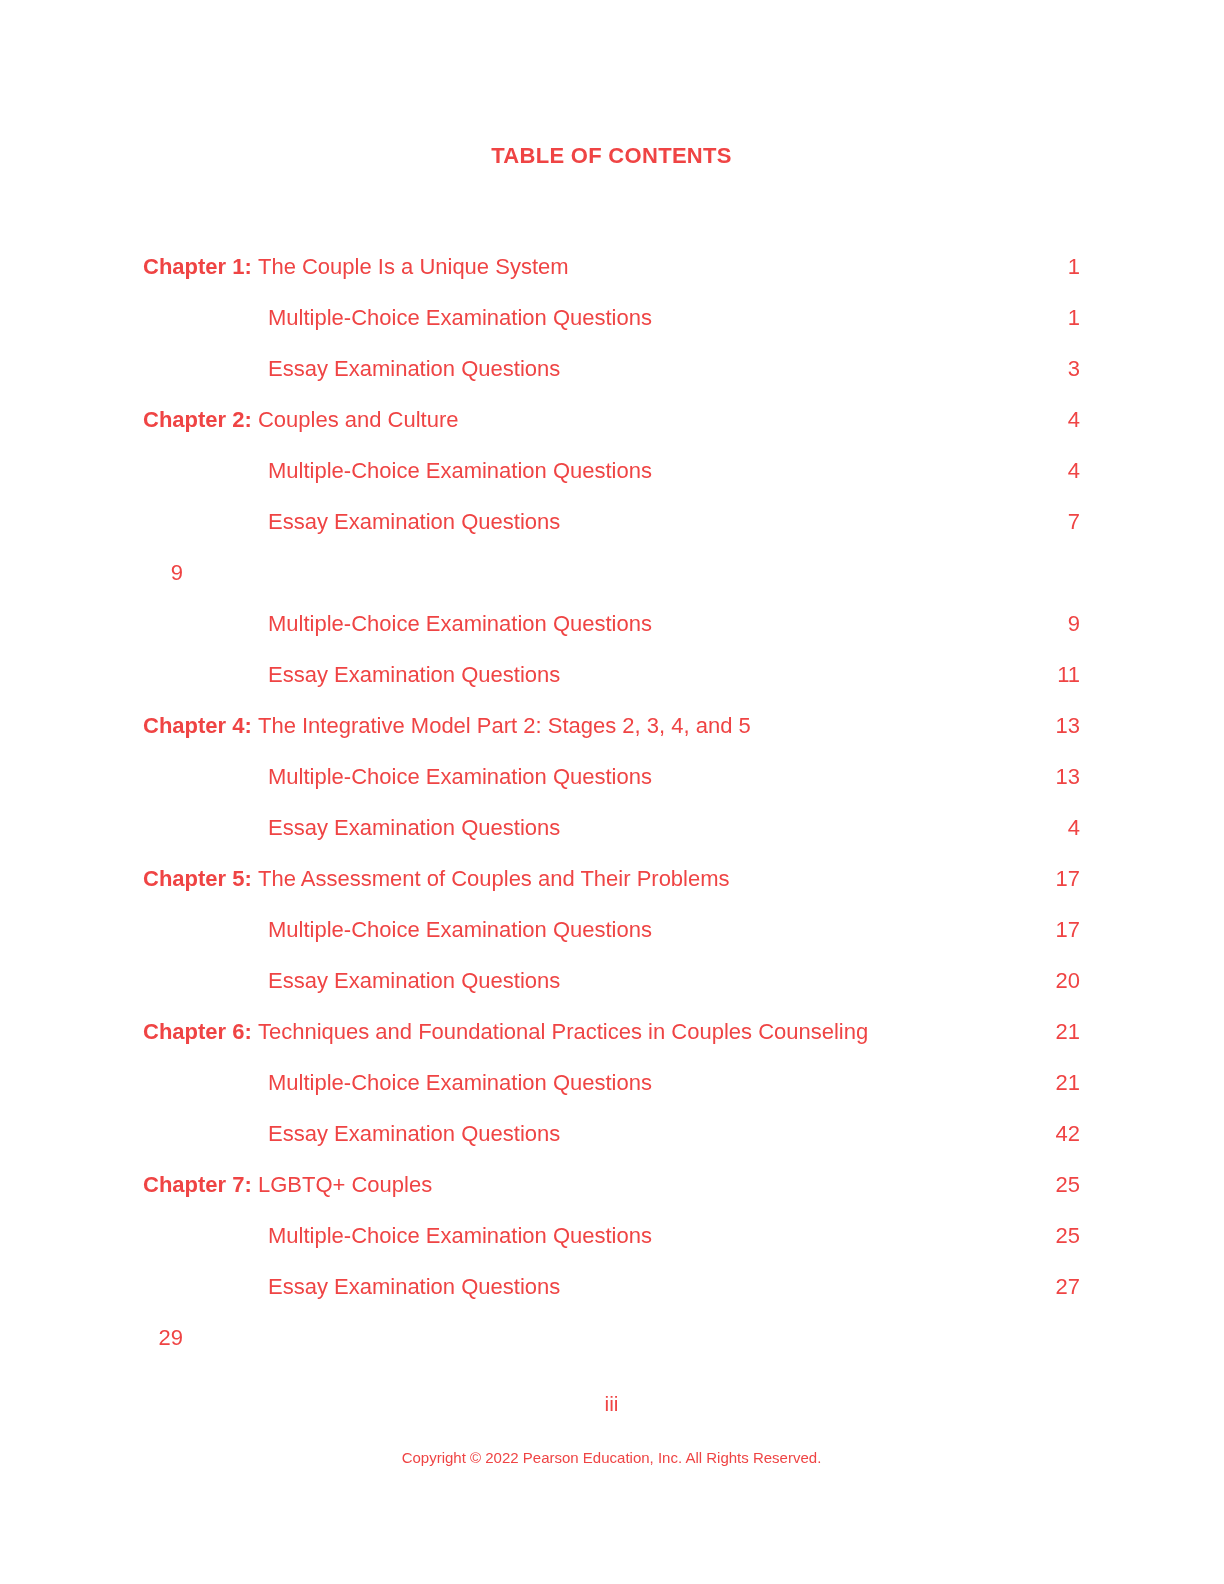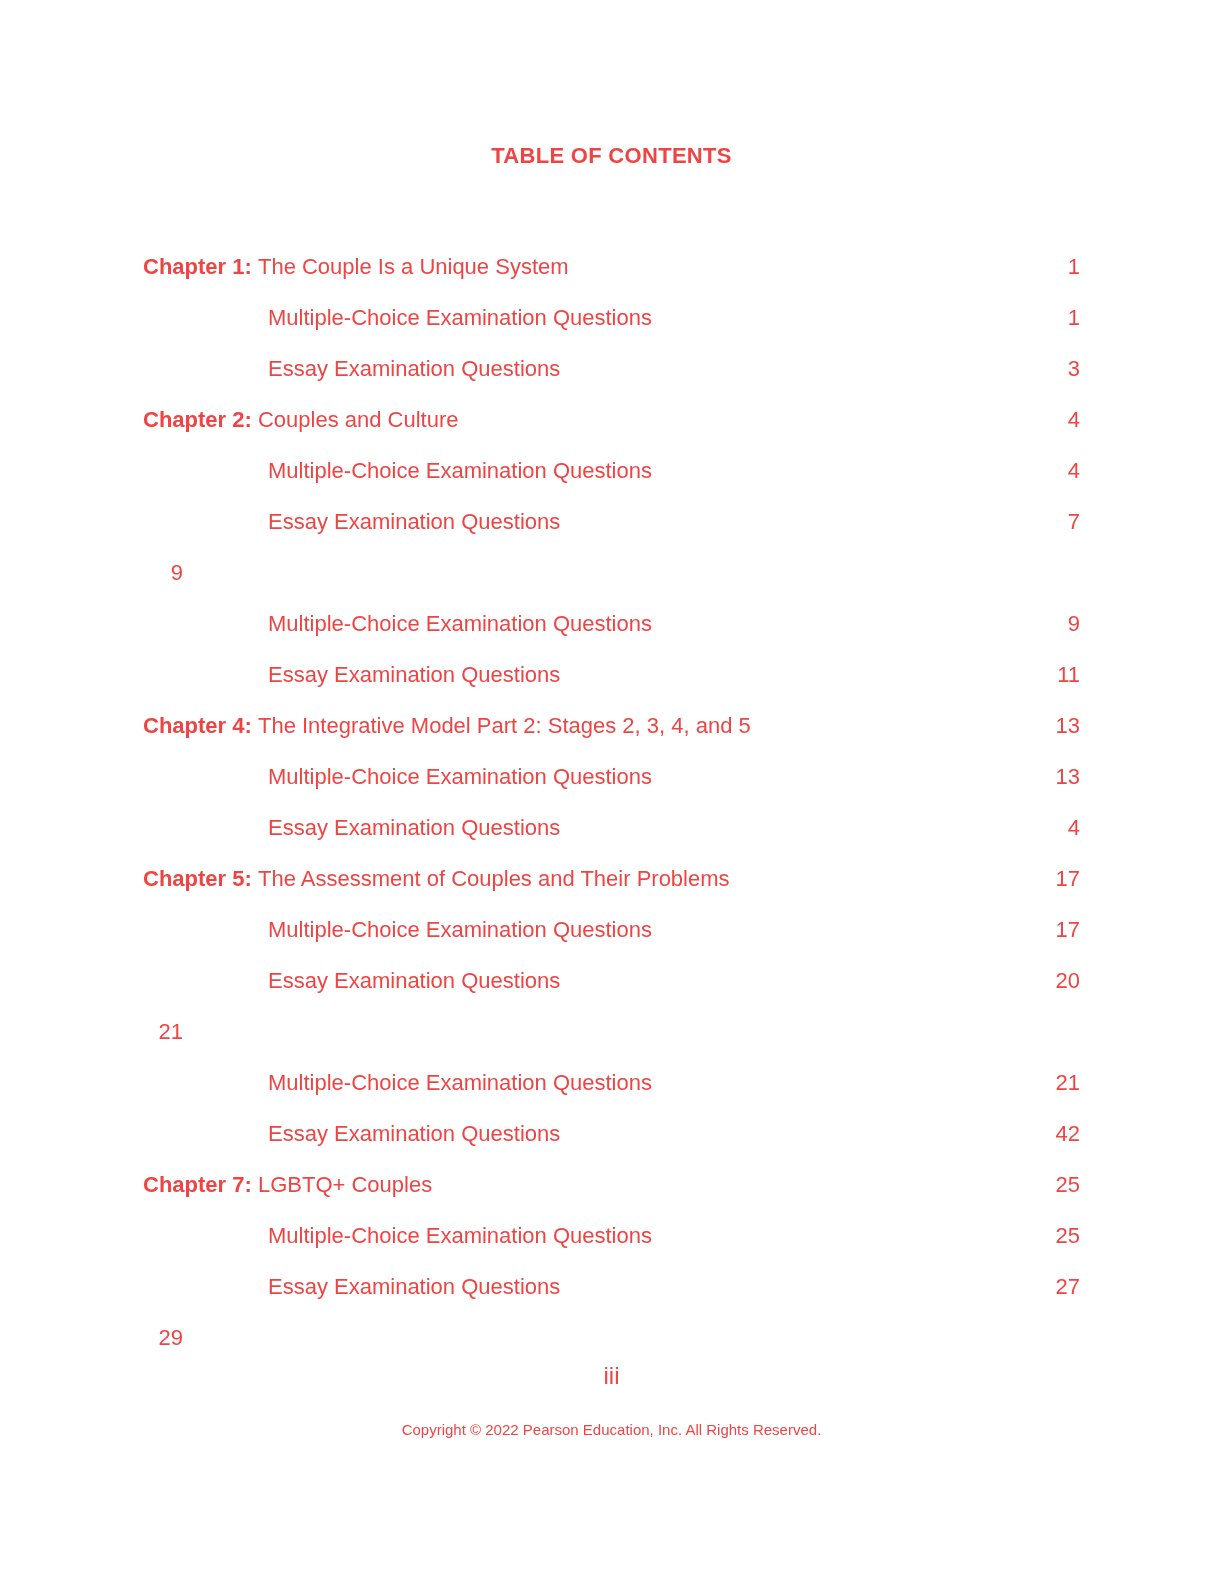--- a/index.html
+++ b/index.html
@@ -52,22 +52,23 @@
   }
   .page-num {
     flex: 0 0 auto;
     text-align: right;
     min-width: 40px;
   }
   .footer {
     text-align: center;
   }
   .folio {
+    margin-top: 28px;
     line-height: 25px;
-    font-size: 24px;
+    font-size: 21px;
   }
   .copyright {
     margin-top: 29px;
     line-height: 25px;
     font-size: 15px;
   }
 </style>
 </head>
 <body>
 
@@ -129,20 +130,21 @@
     </div>
       <div class="toc-row sub">
       <span class="entry-label"><span class="prefix"></span><span class="entry-title">Multiple-Choice Examination Questions</span></span>
       <span class="page-num">17</span>
     </div>
       <div class="toc-row sub">
       <span class="entry-label"><span class="prefix"></span><span class="entry-title">Essay Examination Questions</span></span>
       <span class="page-num">20</span>
     </div>
       <div class="toc-row chapter">
+      <span class="entry-label"><span class="prefix">Chapter 6:</span><span class="entry-title">Techniques and Foundational Practices in Couples Counseling</span></span>
       <span class="page-num">21</span>
     </div>
       <div class="toc-row sub">
       <span class="entry-label"><span class="prefix"></span><span class="entry-title">Multiple-Choice Examination Questions</span></span>
       <span class="page-num">21</span>
     </div>
       <div class="toc-row sub">
       <span class="entry-label"><span class="prefix"></span><span class="entry-title">Essay Examination Questions</span></span>
       <span class="page-num">42</span>
     </div>

